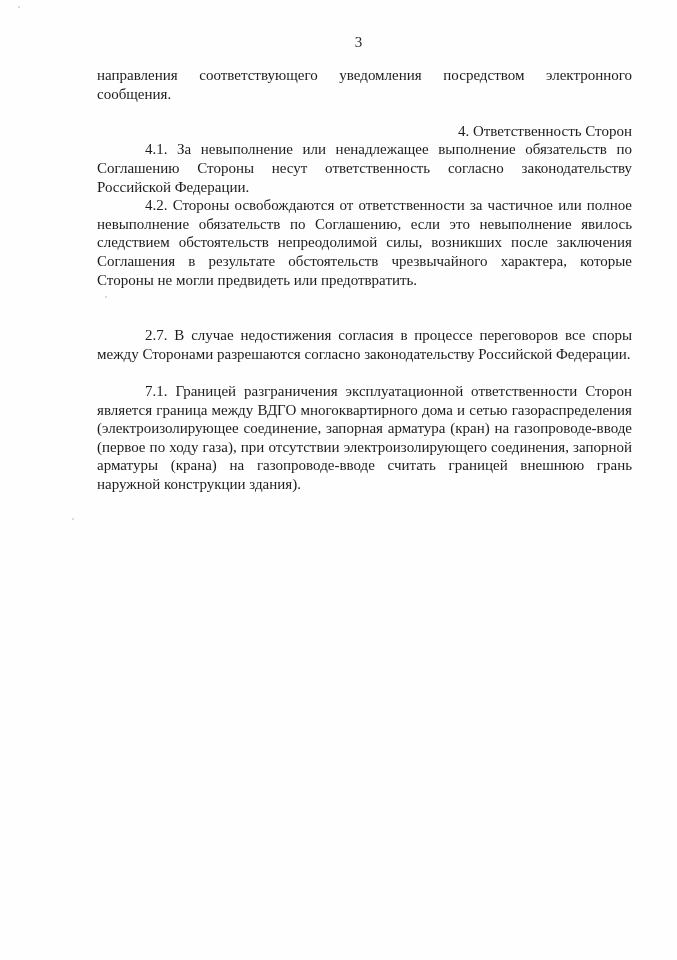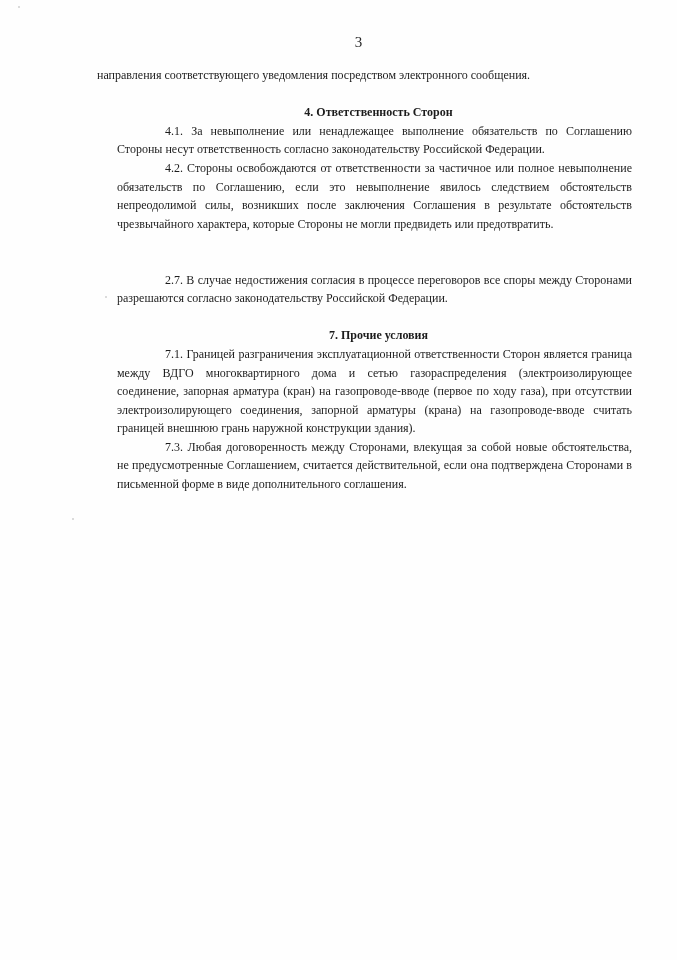--- a/index.html
+++ b/index.html
@@ -30,37 +30,36 @@
       font-size: 15px;
       color: #2a2a2a;
       padding-left: 40px;
       box-sizing: border-box;
     }
     .content {
       position: absolute;
       left: 97px;
       top: 66px;
       width: 535px;
-      font-size: 12px;
+      font-size: 15px;
       line-height: 18.6px;
     }
     .p {
       margin: 0;
       text-align: justify;
       text-align-last: left;
       hyphens: none;
     }
     .p.indent {
       text-indent: 48px;
-      margin-left: 20px;
     }
     .heading {
       margin: 0;
-      font-weight: bold;
-      text-align: center;
+      font-weight: normal;
+      text-align: right;
       padding-left: 28px;
     }
     .gap { height: 18.6px; }
     .spec {
       position: absolute;
       width: 2px; height: 2px;
       background: #cfcfcf;
       border-radius: 50%;
     }
   </style>
@@ -88,18 +87,16 @@
     <div>
     </div>
 
     <div class="gap"></div>
     <div>
       <p class="p indent">2.7. В случае недостижения согласия в процессе переговоров все споры между Сторонами разрешаются согласно законодательству Российской Федерации.</p>
     </div>
 
     <div class="gap"></div>
     <div>
-      <p class="heading">7. Прочие условия</p>
       <p class="p indent">7.1. Границей разграничения эксплуатационной ответственности Сторон является граница между ВДГО многоквартирного дома и сетью газораспределения (электроизолирующее соединение, запорная арматура (кран) на газопроводе-вводе (первое по ходу газа), при отсутствии электроизолирующего соединения, запорной арматуры (крана) на газопроводе-вводе считать границей внешнюю грань наружной конструкции здания).</p>
-      <p class="p indent">7.3. Любая договоренность между Сторонами, влекущая за собой новые обстоятельства, не предусмотренные Соглашением, считается действительной, если она подтверждена Сторонами в письменной форме в виде дополнительного соглашения.</p>
     </div>
   </div>
 </div>
 
 </body></html>

